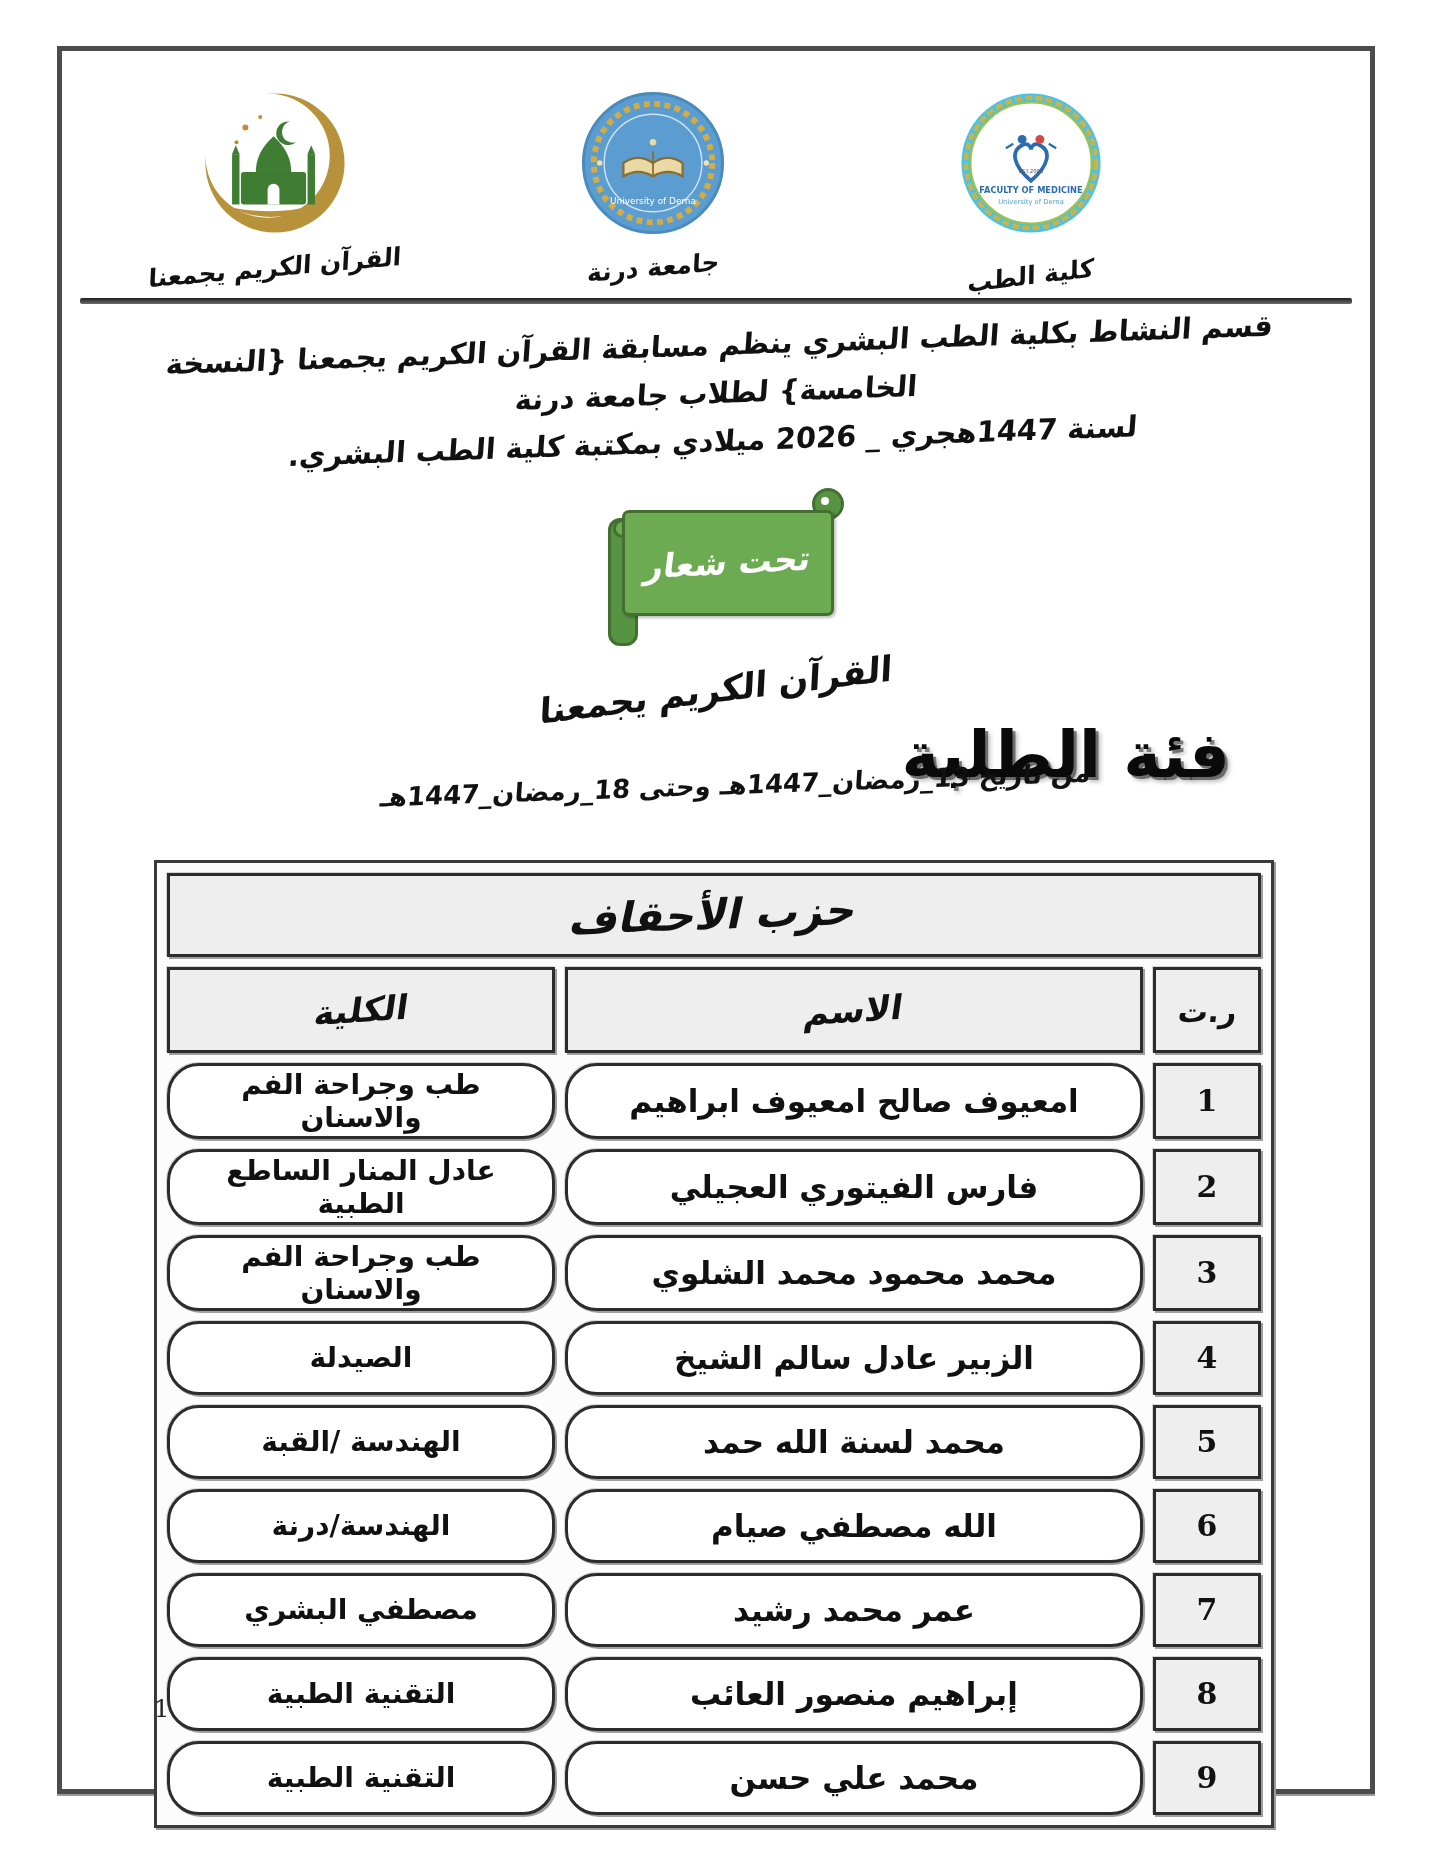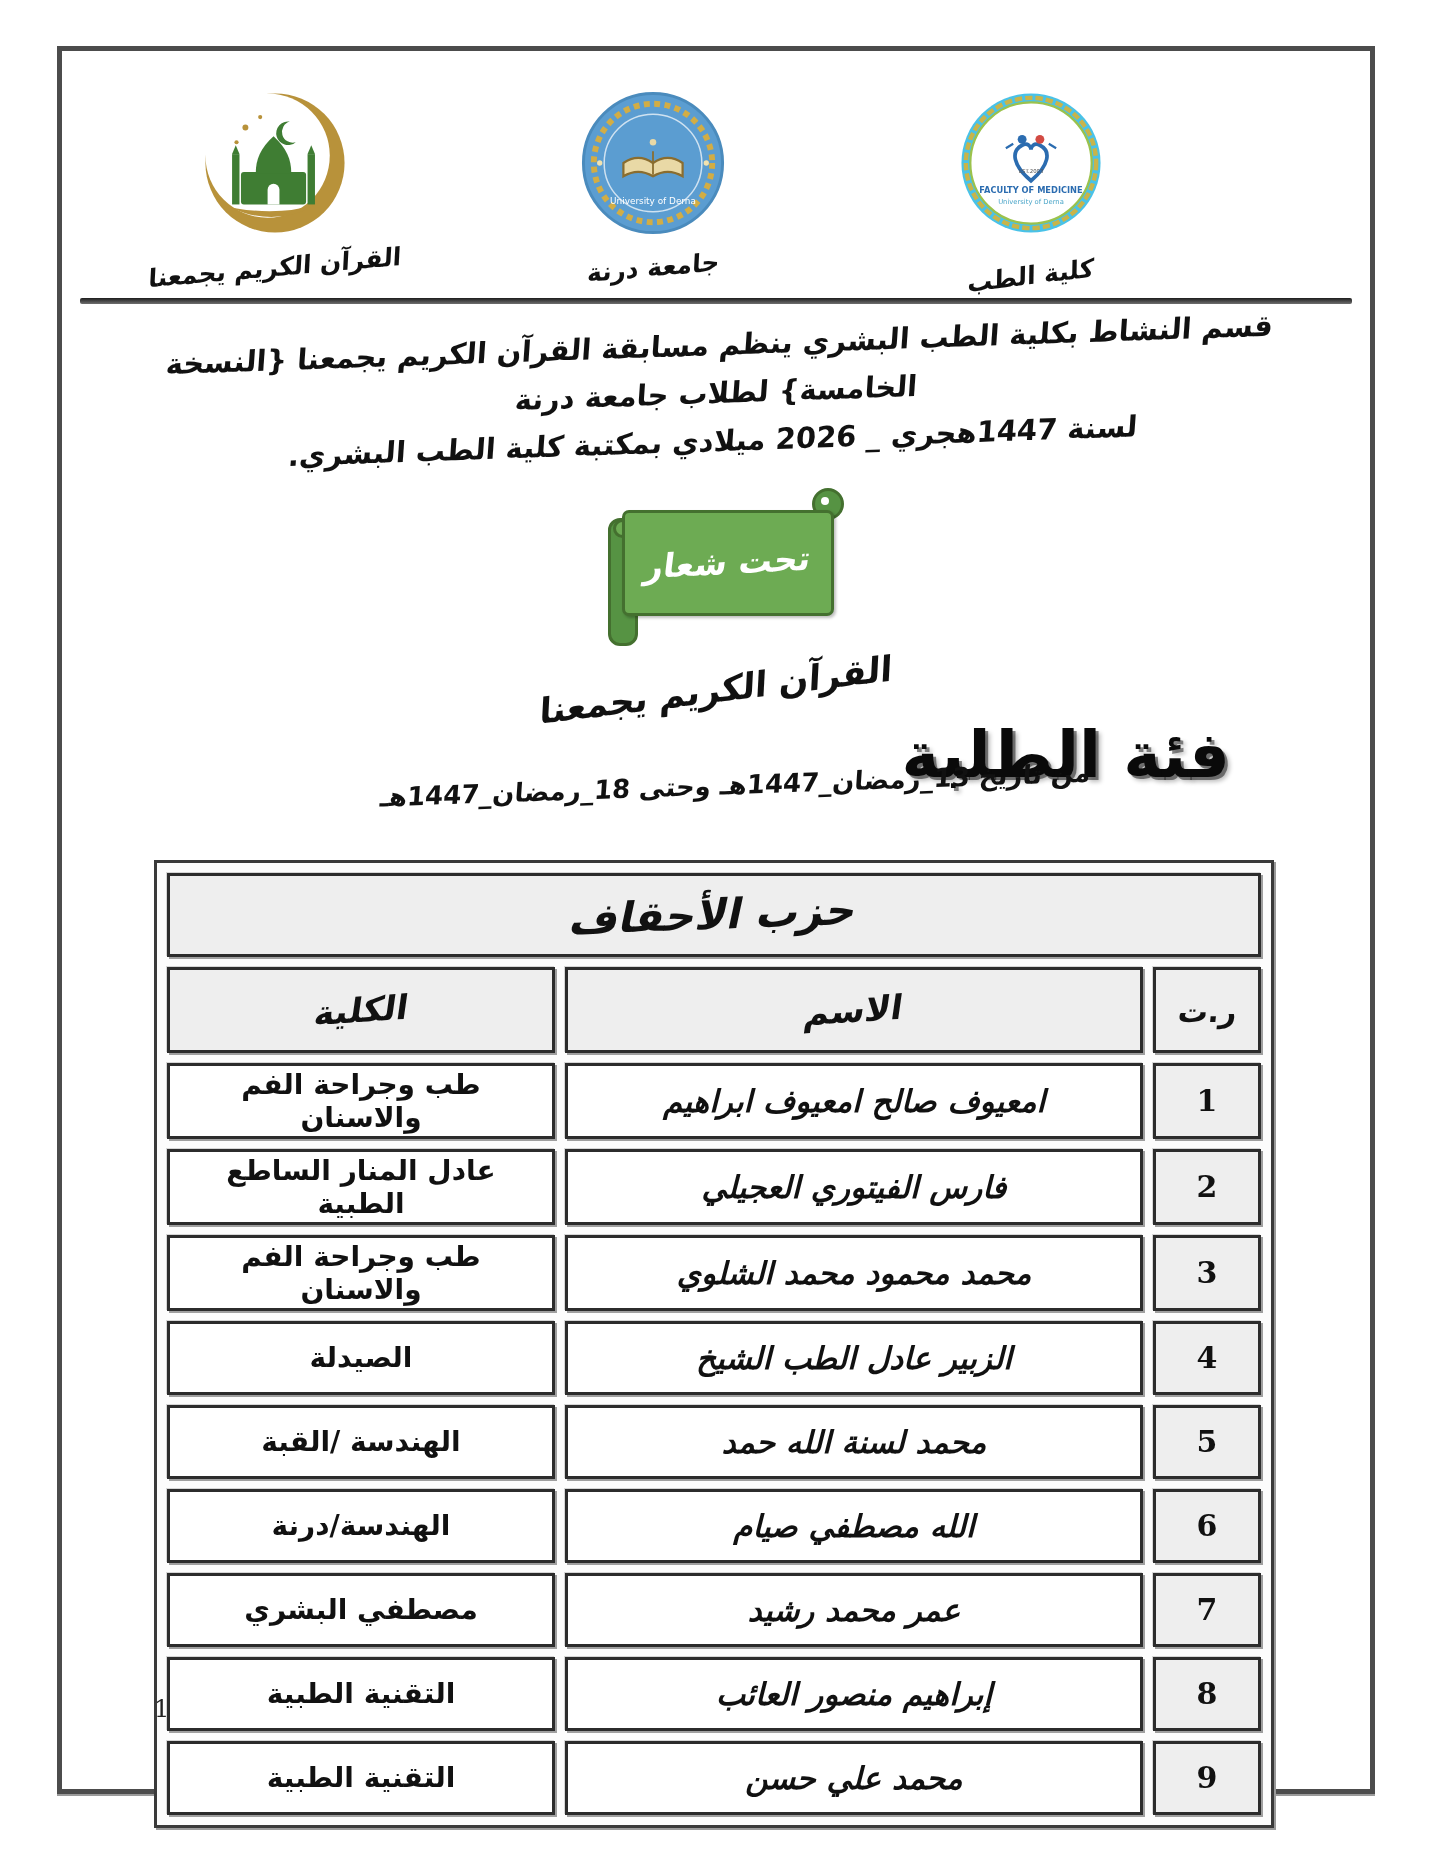--- a/index.html
+++ b/index.html
@@ -33,28 +33,28 @@
   .slogan{direction:rtl;text-align:center;margin-top:30px;font-size:35px;font-weight:bold;transform:rotate(-7deg) skewX(-10deg);}
   .head-date{position:relative;height:128px;margin-top:2px;}
   .category-heading{position:absolute;right:140px;top:-4px;direction:rtl;font-size:64px;font-weight:bold;letter-spacing:2px;color:#0a0a0a;text-shadow:3px 3px 0 rgba(0,0,0,.45),5px 5px 4px rgba(0,0,0,.25);margin-top:10px;}
   .date-line{position:absolute;left:318px;top:58px;direction:rtl;font-size:26px;font-weight:bold;transform:rotate(-2deg) skewX(-6deg);white-space:nowrap;}
 
   
   .table-wrap{direction:rtl;padding:20px 96px 0 0;}
   table.roster{border-collapse:separate;border-spacing:10px;border:3px solid #3a3a3a;background:#fcfcfc;width:1120px;box-shadow:2px 2px 0 #9a9a9a;}
   table.roster td,table.roster th{border:3px solid #2c2c2c;box-shadow:2px 2px 0 0 #9f9f9f,-1px -1px 0 0 #d6d6d6;text-align:center;vertical-align:middle;padding:2px 8px;}
   .cell-gray{background:#eeeeee;}
-  .cell-white{background:#ffffff;}
+  .cell-white{background:#ffffff;border-radius:32px;}
   .row-title td{height:74px;font-size:42px;font-weight:bold;transform-origin:center;}
   .title-text{display:inline-block;transform:skewX(-14deg) rotate(-2deg);}
   .row-cols th{height:76px;font-size:34px;font-weight:bold;}
   .col-deco{display:inline-block;transform:skewX(-12deg) rotate(-4deg);}
   .col-rt{font-size:30px;transform:skewX(-6deg);display:inline-block;}
   tr.data-row td{height:64px;}
-  td.cell-name{font-size:31px;font-weight:bold;font-style:italic;}
+  td.cell-name{font-size:31px;font-weight:bold;}
   td.cell-college{font-size:28px;font-weight:bold;}
   td.cell-index{font-size:30px;font-weight:bold;font-family:"DejaVu Serif",serif;}
 
   
   .page-number{position:absolute;left:92px;bottom:66px;font-size:24px;font-family:"DejaVu Serif",serif;color:#222;}
 </style>
 </head>
 <body>
 
 <div class="frame">
@@ -165,21 +165,21 @@
         <td class="cell-name cell-white">فارس الفيتوري العجيلي</td>
         <td class="cell-college cell-white">عادل المنار الساطع الطبية</td>
       </tr>
       <tr class="data-row">
         <td class="cell-index cell-gray">3</td>
         <td class="cell-name cell-white">محمد محمود محمد الشلوي</td>
         <td class="cell-college cell-white">طب وجراحة الفم والاسنان</td>
       </tr>
       <tr class="data-row">
         <td class="cell-index cell-gray">4</td>
-        <td class="cell-name cell-white">الزبير عادل الطب الشيخ</td>
+        <td class="cell-name cell-white">الزبير عادل سالم الشيخ</td>
         <td class="cell-college cell-white">الصيدلة</td>
       </tr>
       <tr class="data-row">
         <td class="cell-index cell-gray">5</td>
         <td class="cell-name cell-white">محمد لسنة الله حمد</td>
         <td class="cell-college cell-white">الهندسة /القبة</td>
       </tr>
       <tr class="data-row">
         <td class="cell-index cell-gray">6</td>
         <td class="cell-name cell-white">الله مصطفي صيام</td>

